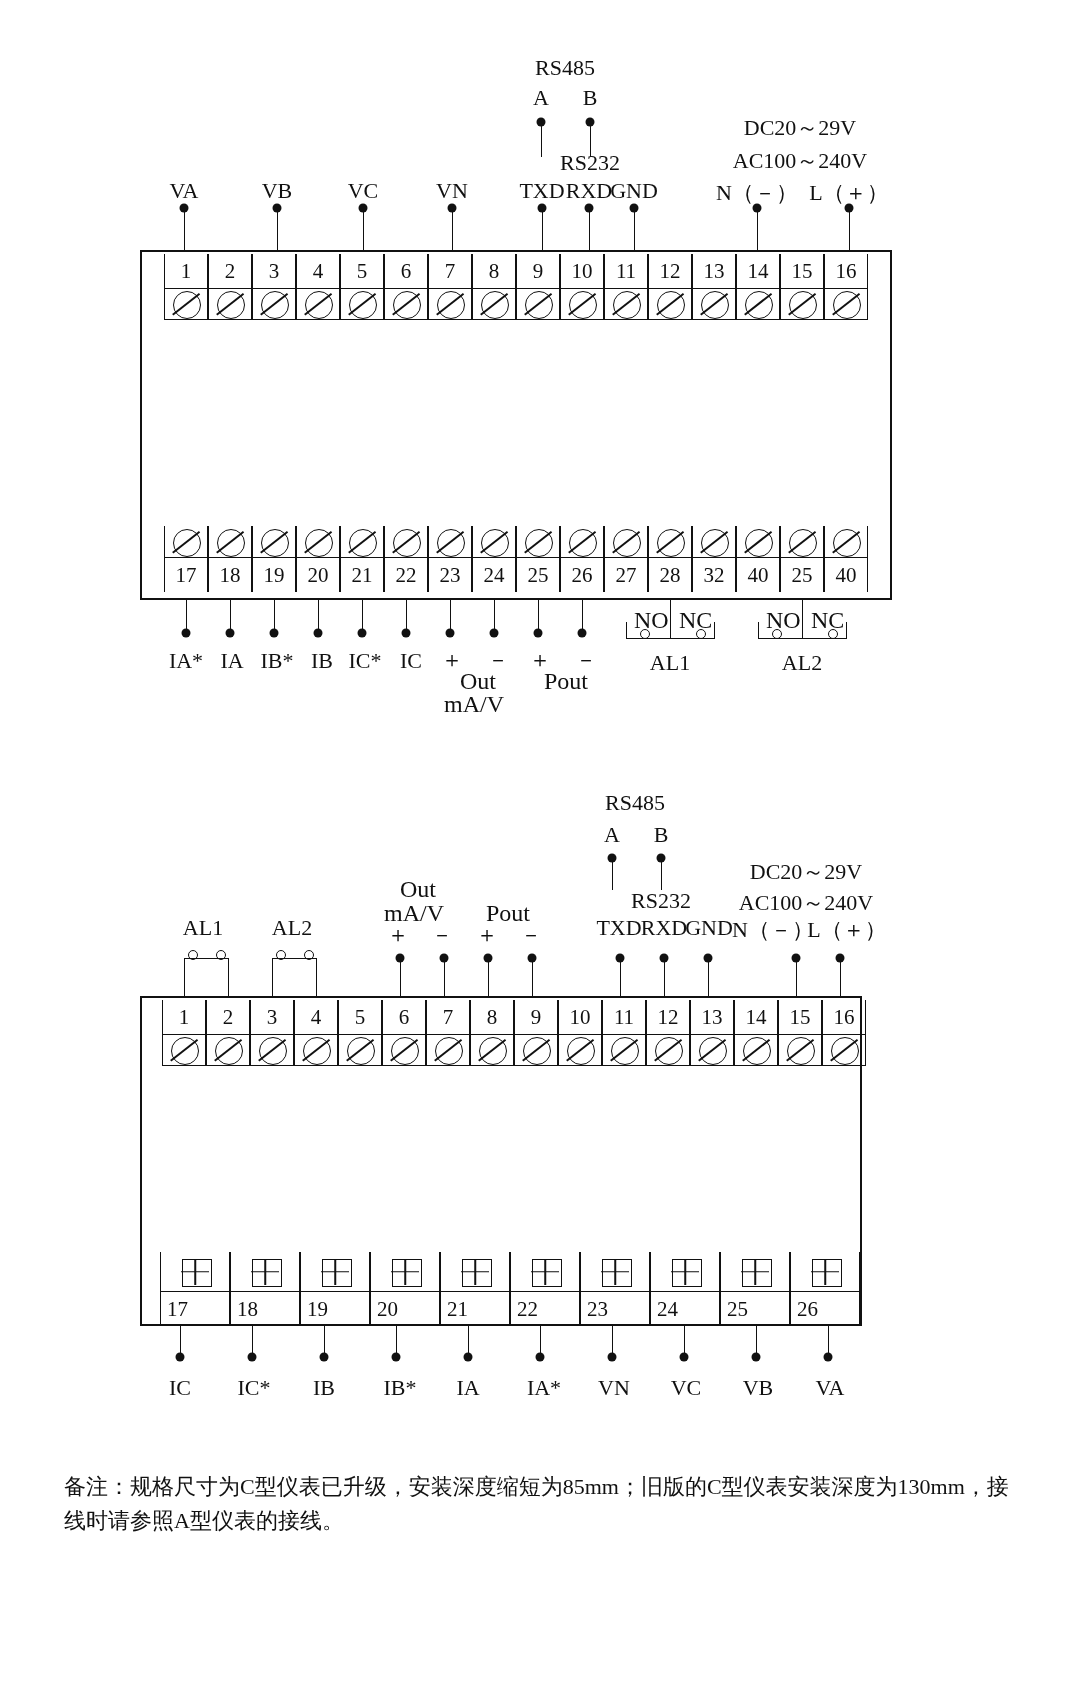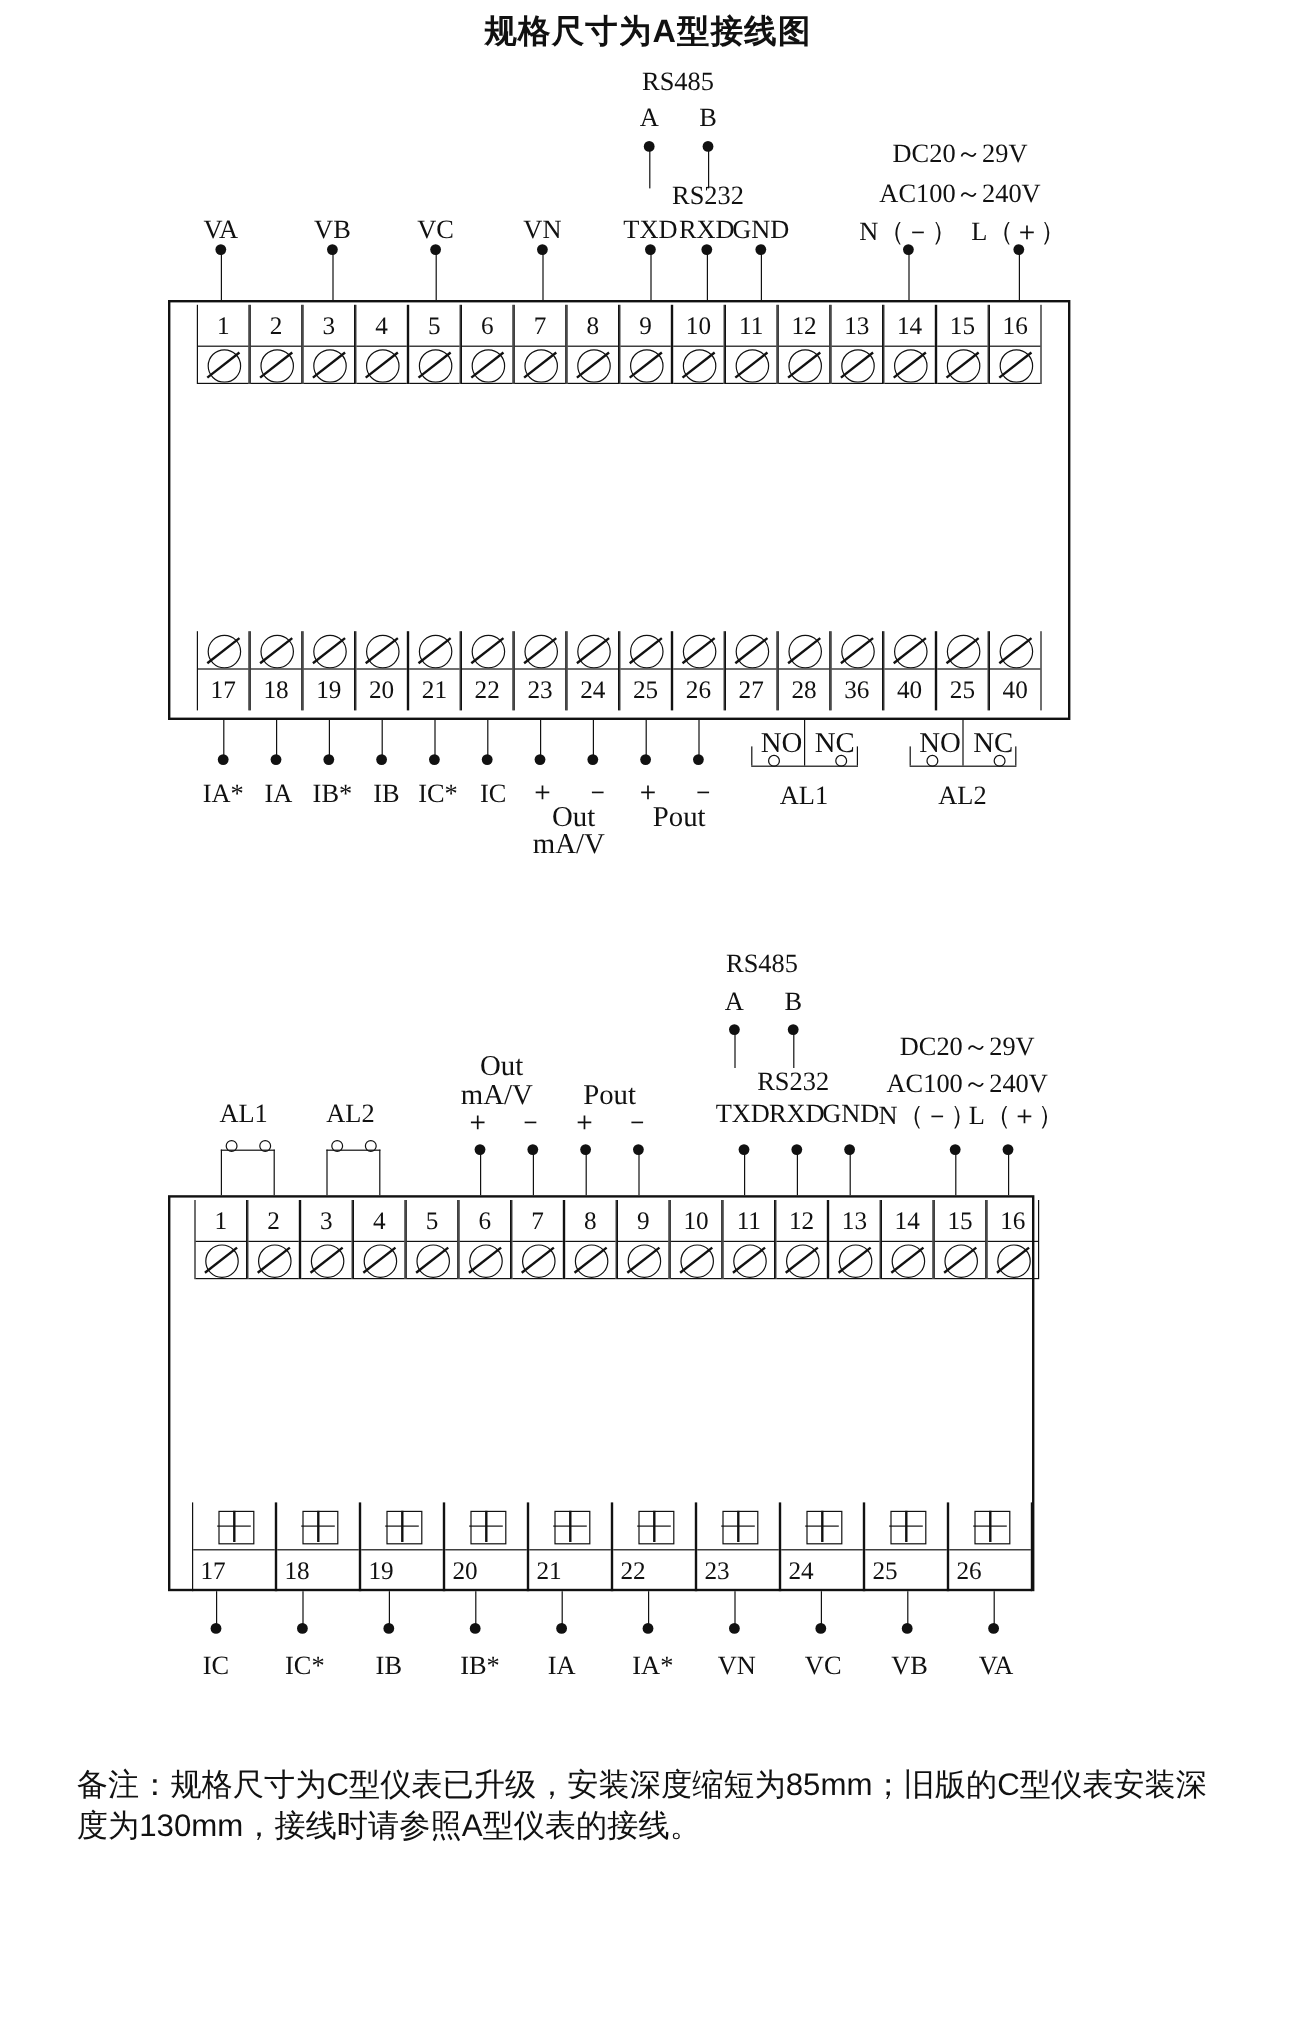--- a/index.html
+++ b/index.html
@@ -26,28 +26,27 @@
   .screw .cir{position:absolute;left:50%;top:50%;width:26px;height:26px;margin:-13px 0 0 -13px;border:1.5px solid #111;border-radius:50%;}
   .screw .sl{position:absolute;left:50%;top:50%;width:34px;height:1.5px;background:#111;transform:translate(-50%,-50%) rotate(-38deg);}
   
   .screw.cross .cir{border-radius:0;width:28px;height:26px;}
   .screw.cross .sl{transform:translate(-50%,-50%) rotate(0deg);width:28px;}
   .screw.cross .sl2{position:absolute;left:50%;top:50%;height:26px;width:1.5px;background:#111;transform:translate(-50%,-50%);}
 
   
   .contact{position:absolute;}
   .contact .ring{position:absolute;width:8px;height:8px;border:1.5px solid #111;border-radius:50%;}
-  .note{position:absolute;font-family:Liberation Sans, sans-serif;font-size:26px;line-height:34px;}
+  .note{position:absolute;font-family:Liberation Serif, serif;font-size:22px;line-height:34px;}
 </style>
 </head>
 <body>
 
 <div class="page">
 
-  <div class="title" style="top:8px;left:0;">规格尺寸为A型接线图</div>
 
   <div>
 
     <div class="lbl c" style="left:565px;top:55px;">RS485</div>
     <div class="lbl c" style="left:541px;top:85px;">A</div>
     <div class="lbl c" style="left:590px;top:85px;">B</div>
     <div class="dot" style="left:541px;top:122px;"></div>
     <div class="dot" style="left:590px;top:122px;"></div>
     <div class="vline" style="left:541px;top:122px;height:35px;"></div>
     <div class="vline" style="left:590px;top:122px;height:35px;"></div>
@@ -286,21 +285,21 @@
             <div class="cir"></div>
             <div class="sl"></div>
           </div>
         <div class="num">28</div>
       </div>
       <div class="cell" style="width:44px;">
         <div class="screw" style="border-top:none;">
             <div class="cir"></div>
             <div class="sl"></div>
           </div>
-        <div class="num">36</div>
+        <div class="num">32</div>
       </div>
       <div class="cell" style="width:44px;">
         <div class="screw" style="border-top:none;">
             <div class="cir"></div>
             <div class="sl"></div>
           </div>
         <div class="num">40</div>
       </div>
       <div class="cell" style="width:44px;">
         <div class="screw" style="border-top:none;">

